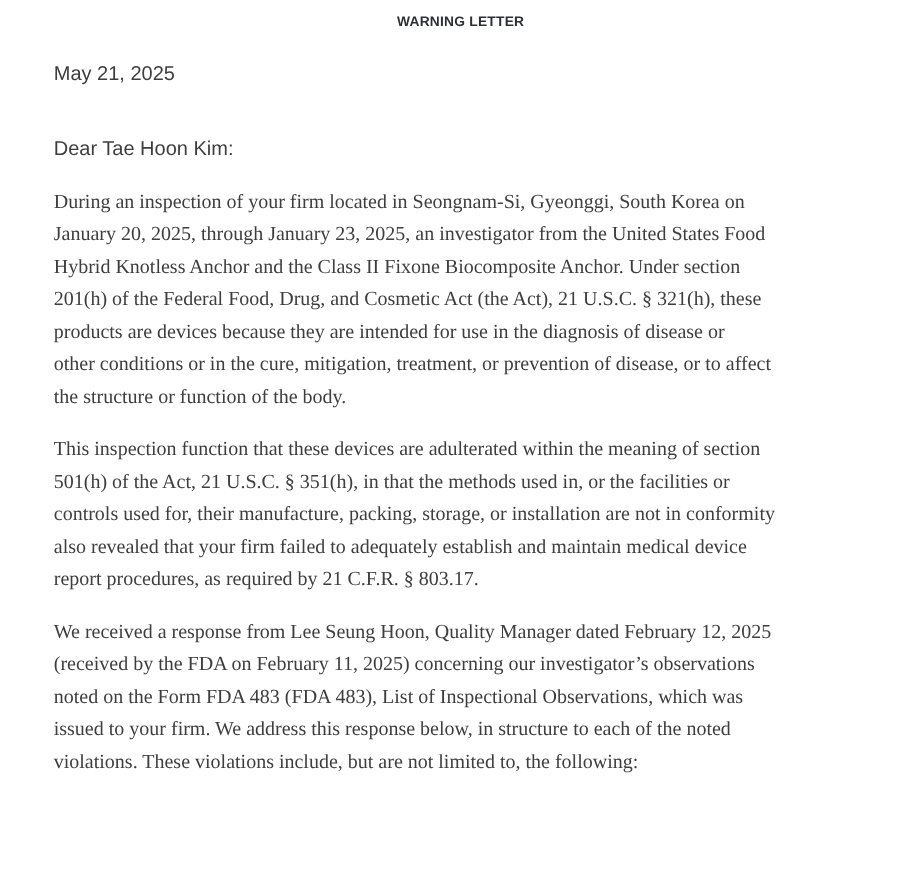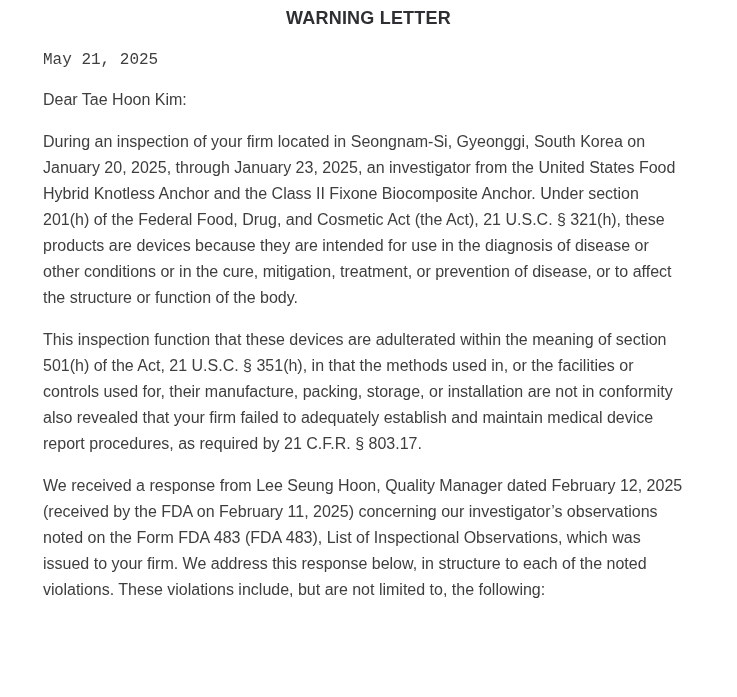--- a/index.html
+++ b/index.html
@@ -16,40 +16,40 @@
     padding: 0 43px;
     overflow: hidden;
     font-family: "Liberation Sans", "DejaVu Sans", sans-serif;
     color: #3e3e3e;
     font-size: 16px;
   }
   .letter-title {
     margin-top: 5px;
     text-align: center;
     font-weight: bold;
-    font-size: 18px;
+    font-size: 11px;
     line-height: 26px;
     color: #2d2f33;
     letter-spacing: 0.2px;
   }
   .date-line {
     margin-top: 16px;
     line-height: 26px;
-    font-family: Liberation Mono, monospace;
   }
   .salutation-line {
-    margin-top: 14px;
+    margin-top: 34px;
     line-height: 26px;
   }
   .para {
     margin-top: 16px;
   }
   .line {
     line-height: 26px;
     white-space: nowrap;
+    font-family: Liberation Serif, serif;
   }
 </style>
 </head>
 <body>
 
 <div class="page">
 
   <div class="letter-title">WARNING LETTER</div>
 
   <div class="date-line">May 21, 2025</div>

